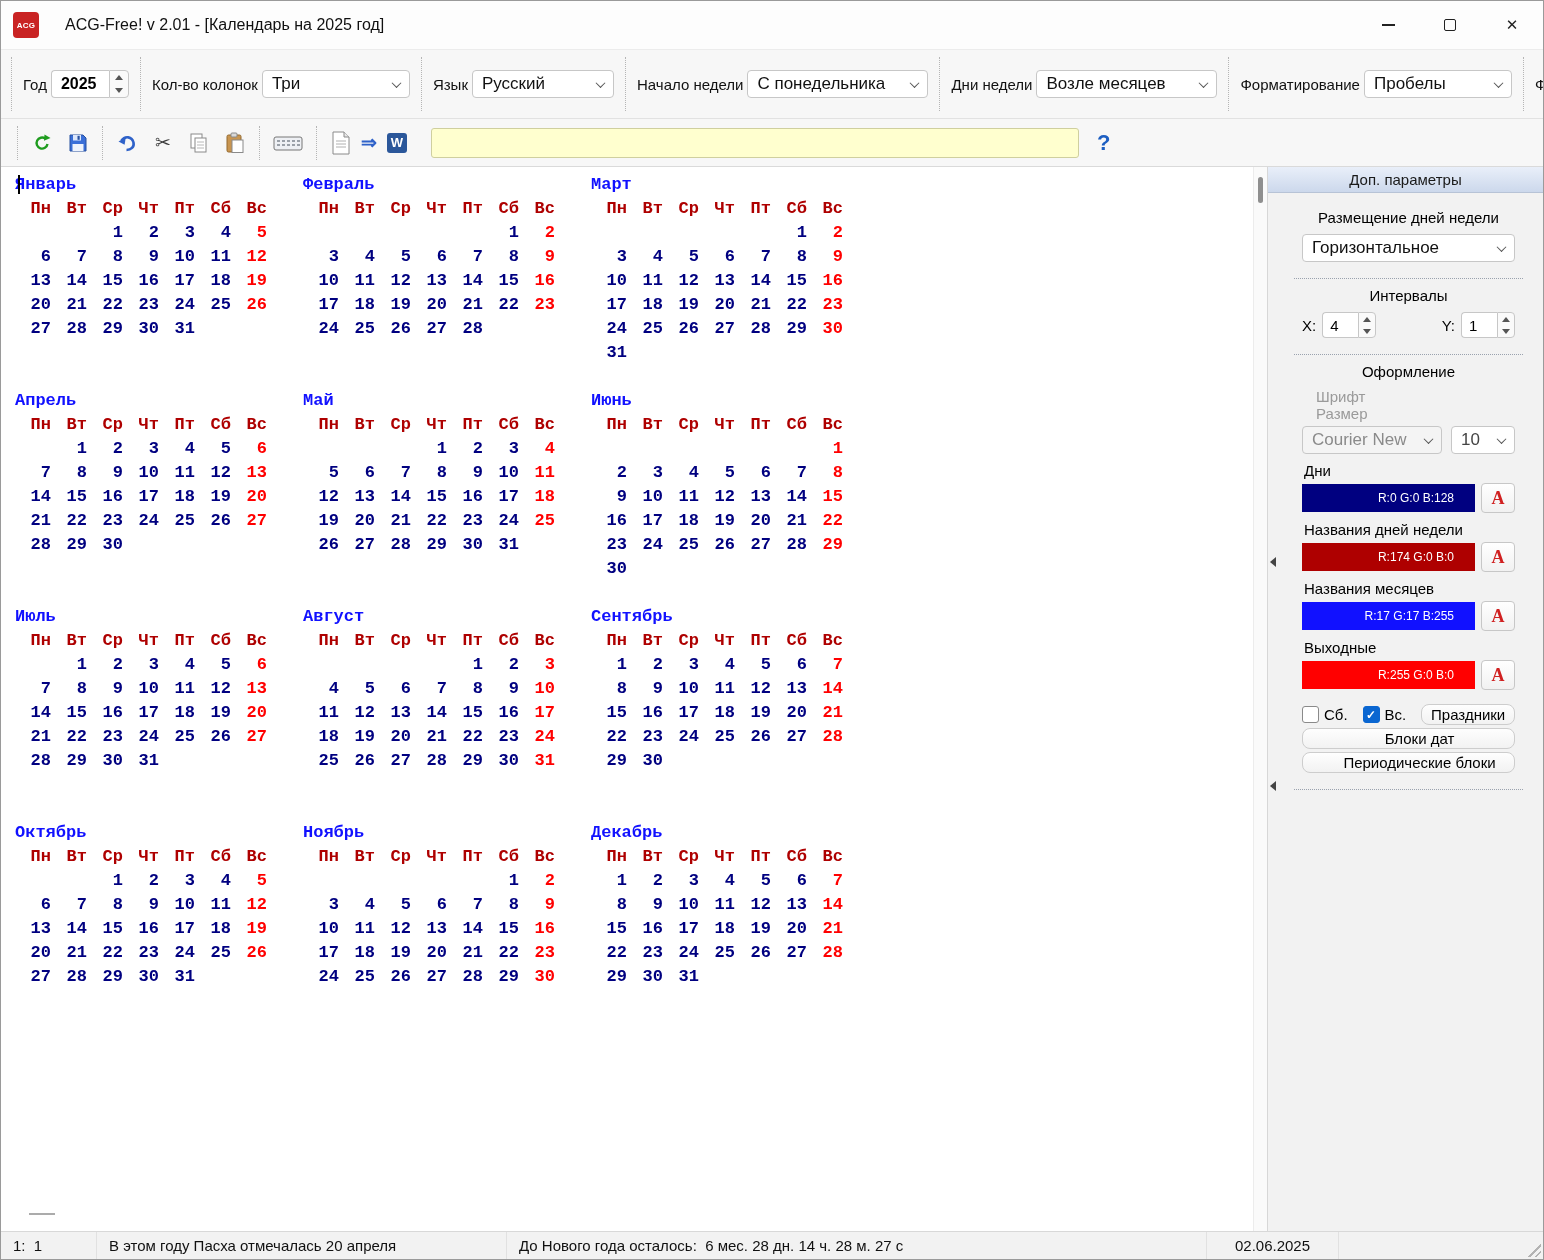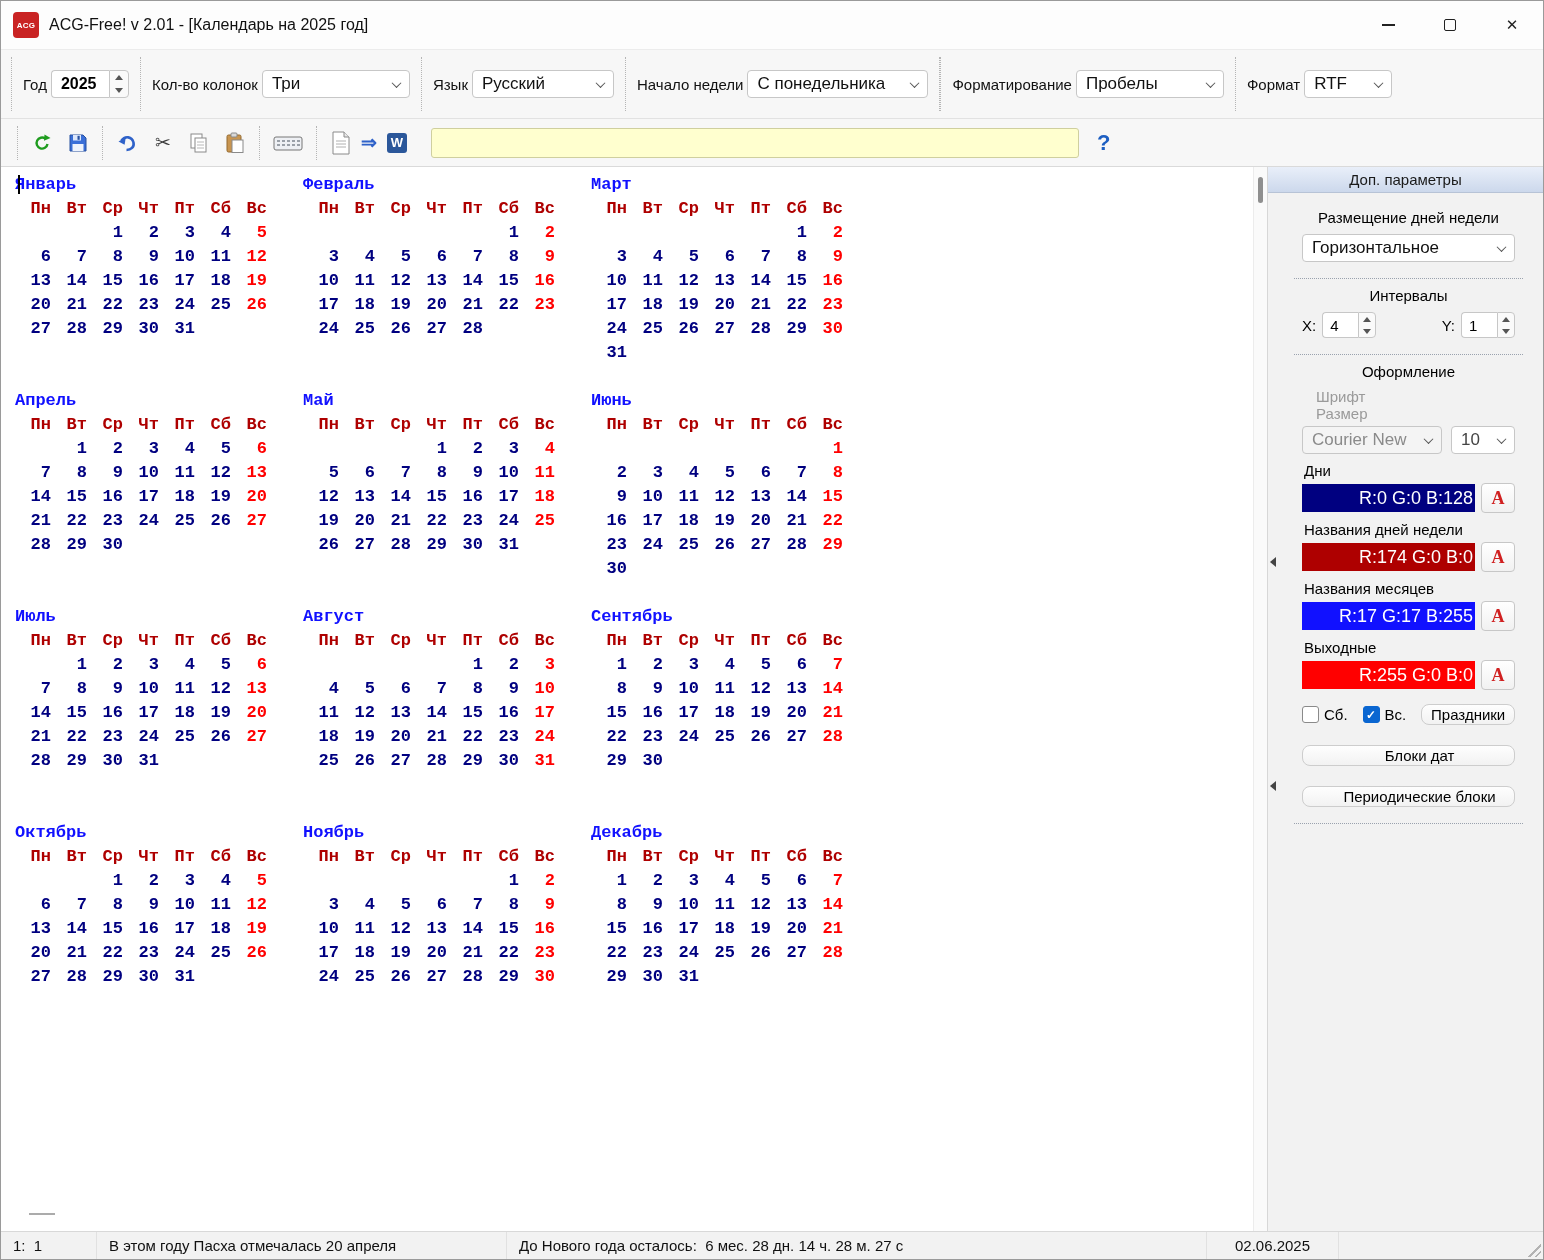--- a/index.html
+++ b/index.html
@@ -3,21 +3,21 @@
 <meta charset="utf-8">
 <style>
   * { box-sizing: border-box; margin: 0; padding: 0; }
   html,body { background:#e8e8e8; }
   body { font-family: "Liberation Sans", sans-serif; }
   .window { position:relative; width:1544px; height:1260px; background:#fff; border:1px solid #9a9a9a; overflow:hidden; display:flex; flex-direction:column; }
 
   
   .titlebar { height:48px; background:#fdfdfd; display:flex; align-items:center; padding-left:12px; flex:0 0 auto; }
   .app-logo { width:26px; height:26px; background:#c92323; border-radius:4px; color:#fff; font-size:8px; font-weight:bold; display:flex; align-items:center; justify-content:center; letter-spacing:.3px; }
-  .title-text { margin-left:10px; font-size:16px; color:#111; }
+  .title-text { margin-left:26px; font-size:16px; color:#111; }
   .win-btns { margin-left:auto; display:flex; height:100%; }
   .win-btn { width:62px; height:100%; display:flex; align-items:center; justify-content:center; font-size:15px; color:#222; }
   .glyph-min { width:13px; height:1.4px; background:#222; }
   .glyph-max { width:12px; height:12px; border:1.4px solid #222; border-radius:2px; }
 
   
   .toolbar1 { height:70px; background:#f7f7f7; border-top:1px solid #ececec; border-bottom:1px solid #e2e2e2; display:flex; align-items:center; padding-left:10px; flex:0 0 auto; }
   .vsep { height:54px; border-left:1px dotted #b5b5b5; }
   .tb-group { display:flex; flex-direction:row; align-items:center; gap:4px; padding:0 11px; }
   .tb-label { font-size:15px; color:#111; white-space:nowrap; }
@@ -70,30 +70,30 @@
   .spin-pair { display:flex; align-items:center; gap:6px; font-size:15px; }
   .spin-box { width:36px; height:26px; background:#fff; border:1px solid #c7c7c7; border-right:none; border-radius:4px 0 0 4px; display:flex; align-items:center; padding-left:7px; font-size:15px; }
   .spin-sm { width:18px; height:26px; }
   .pairbox { display:flex; }
   .font-labels { display:flex; justify-content:space-between; color:#9a9a9a; font-size:15px; margin:6px 6px 4px 14px;flex-direction:column; }
   .font-row { display:flex; justify-content:space-between; }
   .combo-font { width:140px; background:#f4f4f4; color:#8a8a8a; }
   .combo-size { width:64px; color:#444; }
   .clr-label { font-size:15px; margin:8px 0 4px 2px; }
   .clr-row { display:flex; align-items:center; gap:6px; }
-  .clr-bar { flex:1; height:28px; display:flex; align-items:center; justify-content:flex-end; padding-right:2px; color:#fff; font-size:18px; }
+  .clr-bar { flex:1; height:28px; display:flex; align-items:center; justify-content:flex-end; padding-right:21px; color:#fff; font-size:12px; }
   .a-btn { width:34px; height:30px; background:linear-gradient(#ffffff,#f1f1f1); border:1px solid #c7c7c7; border-radius:4px; color:#d02020; font-family:"Liberation Serif",serif; font-weight:bold; font-size:18px; display:flex; align-items:center; justify-content:center; }
   .check-row { display:flex; align-items:center; margin-top:14px; gap:5px; font-size:15px; }
   .cb { width:17px; height:17px; border:1px solid #8a8a8a; border-radius:3px; background:#fff; flex:0 0 auto; }
   .cb.checked { background:#0a66d1; border-color:#0a66d1; position:relative; }
   .cb.checked::after { content:"✓"; position:absolute; left:2.5px; top:0.5px; color:#fff; font-size:12px; font-weight:bold; }
   .cb-label { margin-right:10px; }
   .sb-btn { height:21px; background:linear-gradient(#fefefe,#f2f2f2); border:1px solid #cdcdcd; border-radius:8px; font-size:15px; display:flex; align-items:center; justify-content:center; }
   .btn-holidays { width:106px; margin-left:auto; }
-  .btn-full { width:100%; margin-top:20px;padding-left:22px; }
+  .btn-full { width:100%; margin-top:3px;padding-left:22px; }
   .split-arrow { position:absolute; left:2px; width:0; height:0; border-top:5px solid transparent; border-bottom:5px solid transparent; border-right:6px solid #444; }
 
   
   .statusbar { height:28px; flex:0 0 auto; background:#f2f2f2; border-top:1px solid #d8d8d8; display:flex; align-items:center; font-size:15px; color:#111; position:relative; }
   .sb-cell { height:100%; display:flex; align-items:center; padding:0 12px; border-right:1px solid #e1e1e1; white-space:pre; }
   .c1 { width:96px; }
   .c2 { width:410px; }
   .c3 { width:700px; }
   .c4 { width:132px; justify-content:center; }
   .c5 { flex:1; border-right:none; }
@@ -161,20 +161,27 @@
 
     <div class="tb-group">
       <div class="tb-label">Начало недели</div>
       <div class="combo cw-week">
           <span>С понедельника</span>
           <span class="chev"></span>
         </div>
     </div>
     <div class="vsep"></div>
 
+    <div class="tb-group">
+      <div class="tb-label">Дни недели</div>
+      <div class="combo cw-days">
+          <span>Возле месяцев</span>
+          <span class="chev"></span>
+        </div>
+    </div>
     <div class="vsep"></div>
 
     <div class="tb-group">
       <div class="tb-label">Форматирование</div>
       <div class="combo cw-fmt">
           <span>Пробелы</span>
           <span class="chev"></span>
         </div>
     </div>
     <div class="vsep"></div>

